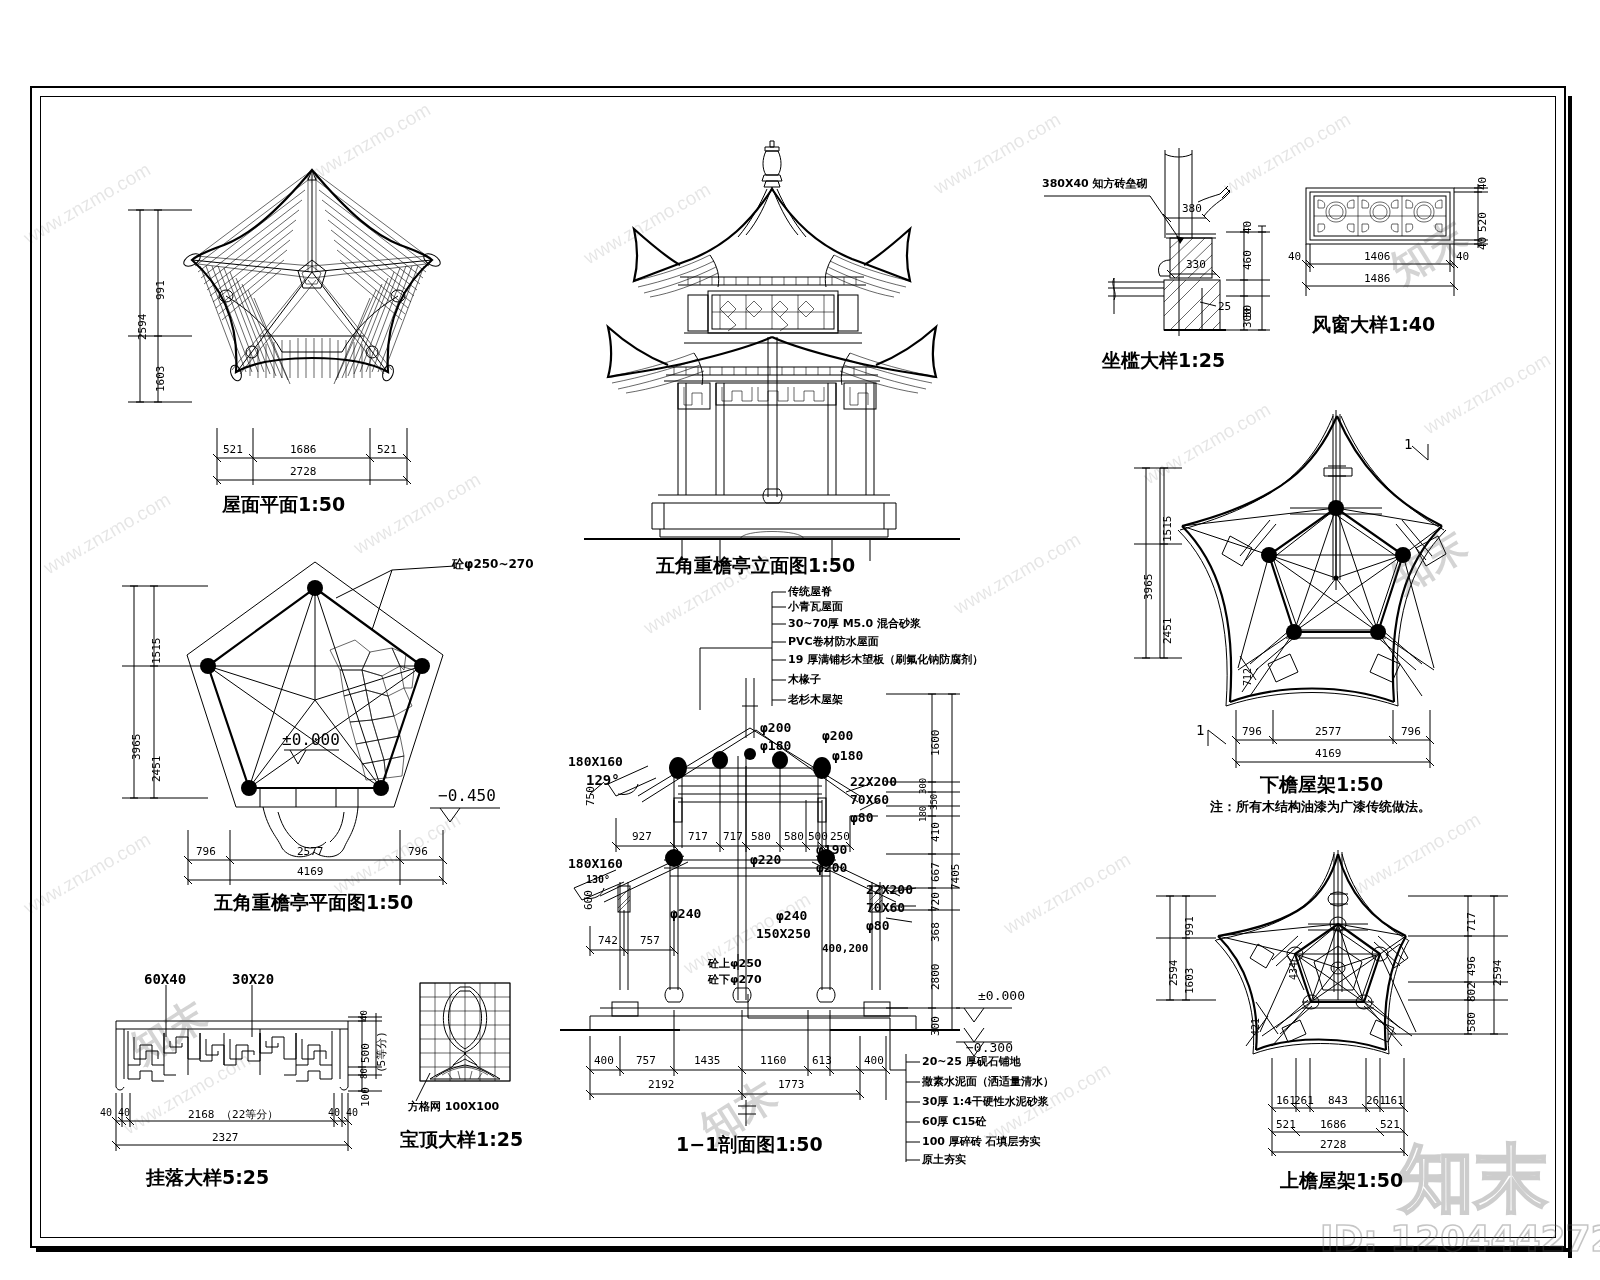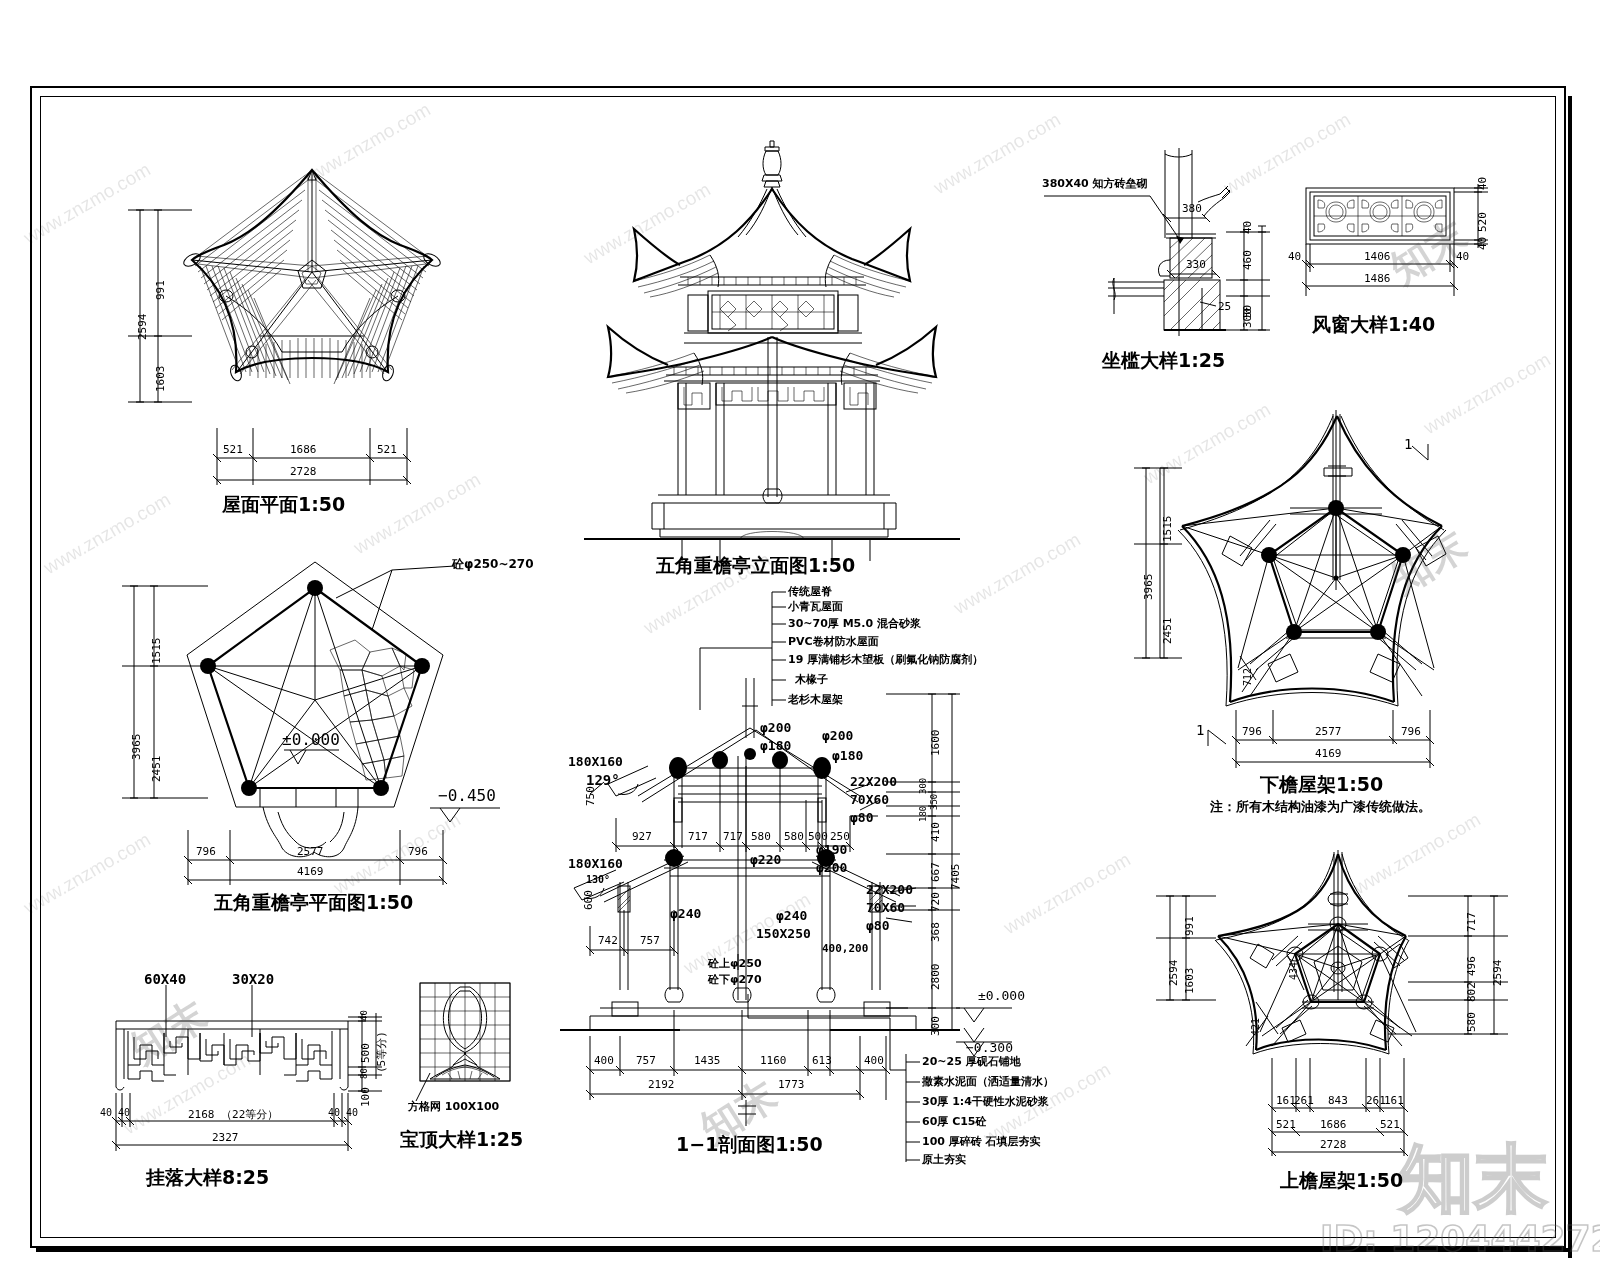--- a/index.html
+++ b/index.html
@@ -1322,21 +1322,21 @@
       <g class="ln">
           <path d="M178 384 L178 400"></path>
         </g>
     </svg>
 
     <div class="note-s" style="left:228px;top:14px;">传统屋脊</div>
     <div class="note-s" style="left:228px;top:29px;">小青瓦屋面</div>
     <div class="note-s" style="left:228px;top:46px;">30~70厚 M5.0 混合砂浆</div>
     <div class="note-s" style="left:228px;top:64px;">PVC卷材防水屋面</div>
     <div class="note-s" style="left:228px;top:82px;">19 厚满铺杉木望板（刷氟化钠防腐剂）</div>
-    <div class="note-s" style="left:235px;top:102px;">木椽子</div>
+    <div class="note-s" style="left:228px;top:102px;">木椽子</div>
     <div class="note-s" style="left:228px;top:122px;">老杉木屋架</div>
 
     <div class="note-s" style="left:362px;top:484px;">20~25 厚砚石铺地</div>
     <div class="note-s" style="left:362px;top:504px;">撒素水泥面（洒适量清水）</div>
     <div class="note-s" style="left:362px;top:524px;">30厚 1:4干硬性水泥砂浆</div>
     <div class="note-s" style="left:362px;top:544px;">60厚 C15砼</div>
     <div class="note-s" style="left:362px;top:564px;">100 厚碎砖  石填层夯实</div>
     <div class="note-s" style="left:362px;top:582px;">原土夯实</div>
 
     <div class="lbl" style="left:8px;top:184px;">180X160</div>
@@ -1489,21 +1489,21 @@
     <div class="dimv" style="left:259px;top:108px;">500</div>
     <div class="dimv" style="left:274px;top:118px;">(5等分)</div>
     <div class="dimv" style="left:259px;top:124px;font-size:9px;">80</div>
     <div class="dimv" style="left:259px;top:152px;">100</div>
     <div class="dim" style="left:0px;top:152px;font-size:10px;">40</div>
     <div class="dim" style="left:18px;top:152px;font-size:10px;">40</div>
     <div class="dim" style="left:88px;top:152px;">2168 （22等分）</div>
     <div class="dim" style="left:228px;top:152px;font-size:10px;">40</div>
     <div class="dim" style="left:246px;top:152px;font-size:10px;">40</div>
     <div class="dim" style="left:112px;top:176px;">2327</div>
-    <div class="cap" style="left:46px;top:210px;">挂落大样8:25</div>
+    <div class="cap" style="left:46px;top:210px;">挂落大样5:25</div>
   </div>
 
   <div class="blk" style="left:400px;top:975px;width:180px;height:190px;">
     <svg width="180" height="190" viewBox="0 0 180 190">
 
       <g class="ln-t">
         <path d="M20 8 L110 8"></path>
           <path d="M20 22 L110 22"></path>
           <path d="M20 36 L110 36"></path>
         <path d="M20 50 L110 50"></path>

